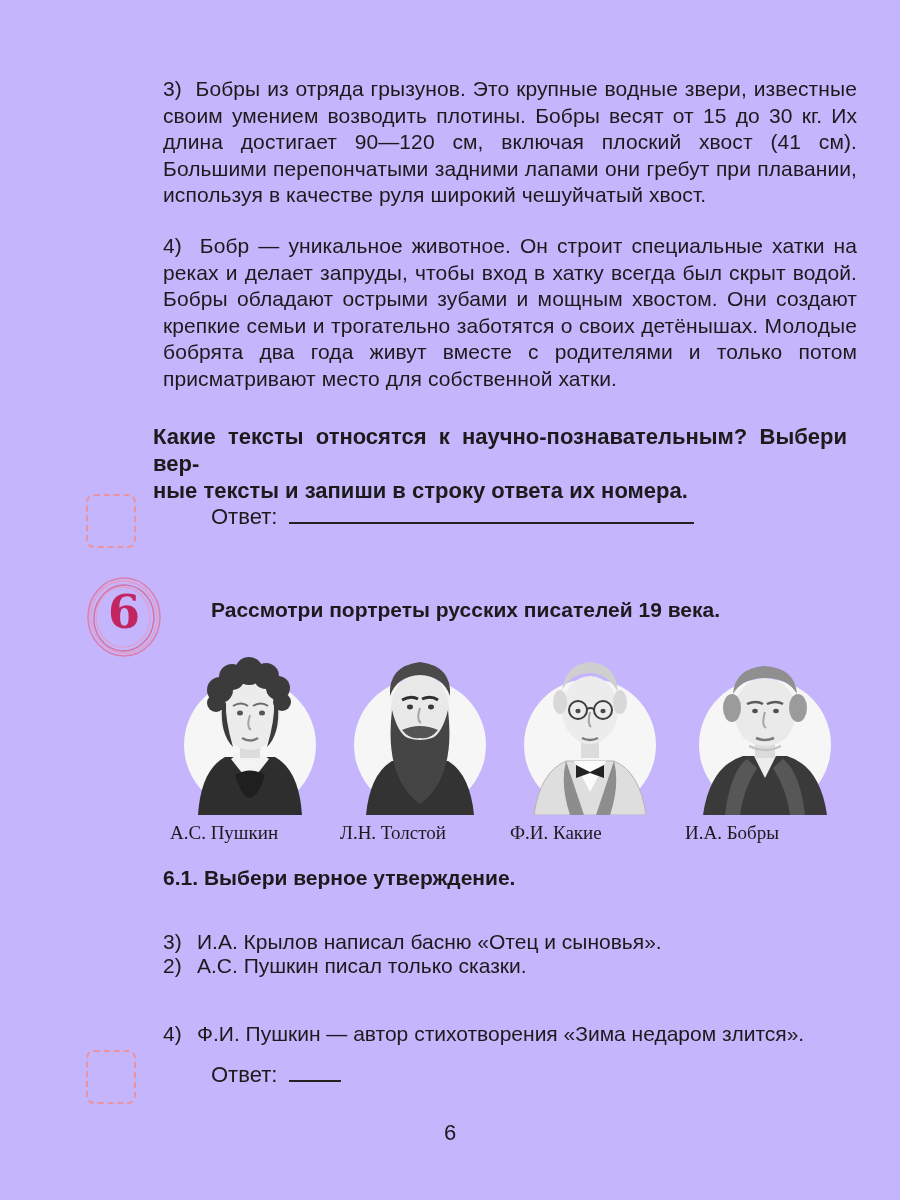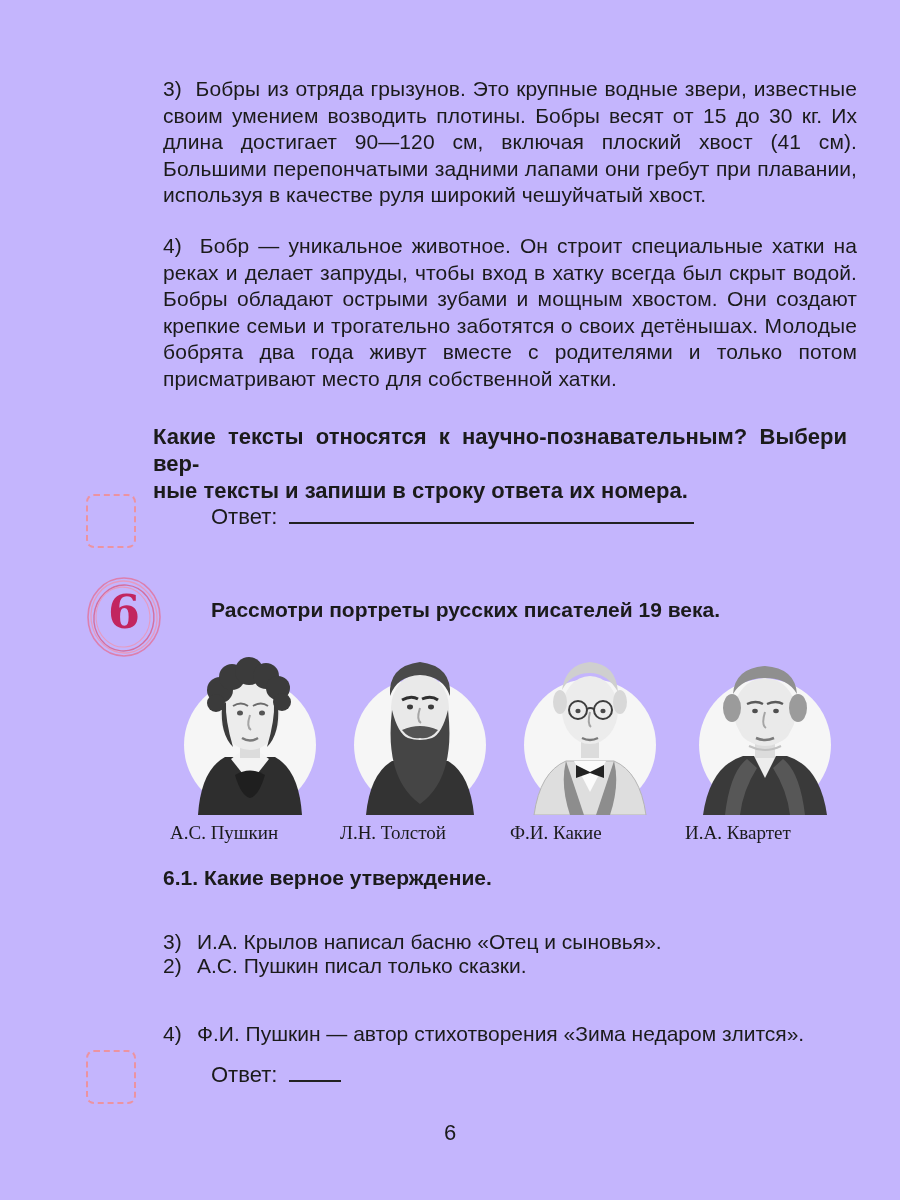--- a/index.html
+++ b/index.html
@@ -175,25 +175,25 @@
         </g>
       <path d="M80 62 q-4 13 1 16" stroke="#a5a5a5" fill="none" stroke-width="2"></path>
       <path d="M71 88 q9 4 18 0" stroke="#7a7a7a" stroke-width="2.5" fill="none"></path>
       <path d="M64 96 q16 8 32 0" stroke="#c2c2c2" stroke-width="2" fill="none"></path>
     </svg>
   </div>
 
   <div class="abs caption" style="left:170px">А.С. Пушкин</div>
   <div class="abs caption" style="left:340px">Л.Н. Толстой</div>
   <div class="abs caption" style="left:510px">Ф.И. Какие</div>
-  <div class="abs caption" style="left:685px">И.А. Квартет</div>
+  <div class="abs caption" style="left:685px">И.А. Бобры</div>
 
   <div class="abs h61">
     <span>6.1.</span>
-    <span>Какие верное утверждение.</span>
+    <span>Выбери верное утверждение.</span>
   </div>
 
   <div class="abs opt" style="top:952px">
     <span class="opt-num">2)</span><span>А.С. Пушкин писал только сказки.</span>
   </div>
   <div class="abs opt" style="top:928px">
     <span class="opt-num">3)</span><span>И.А. Крылов написал басню «Отец и сыновья».</span>
   </div>
   <div class="abs opt" style="top:1020px">
     <span class="opt-num">4)</span><span>Ф.И. Пушкин — автор стихотворения «Зима недаром злится».</span>

